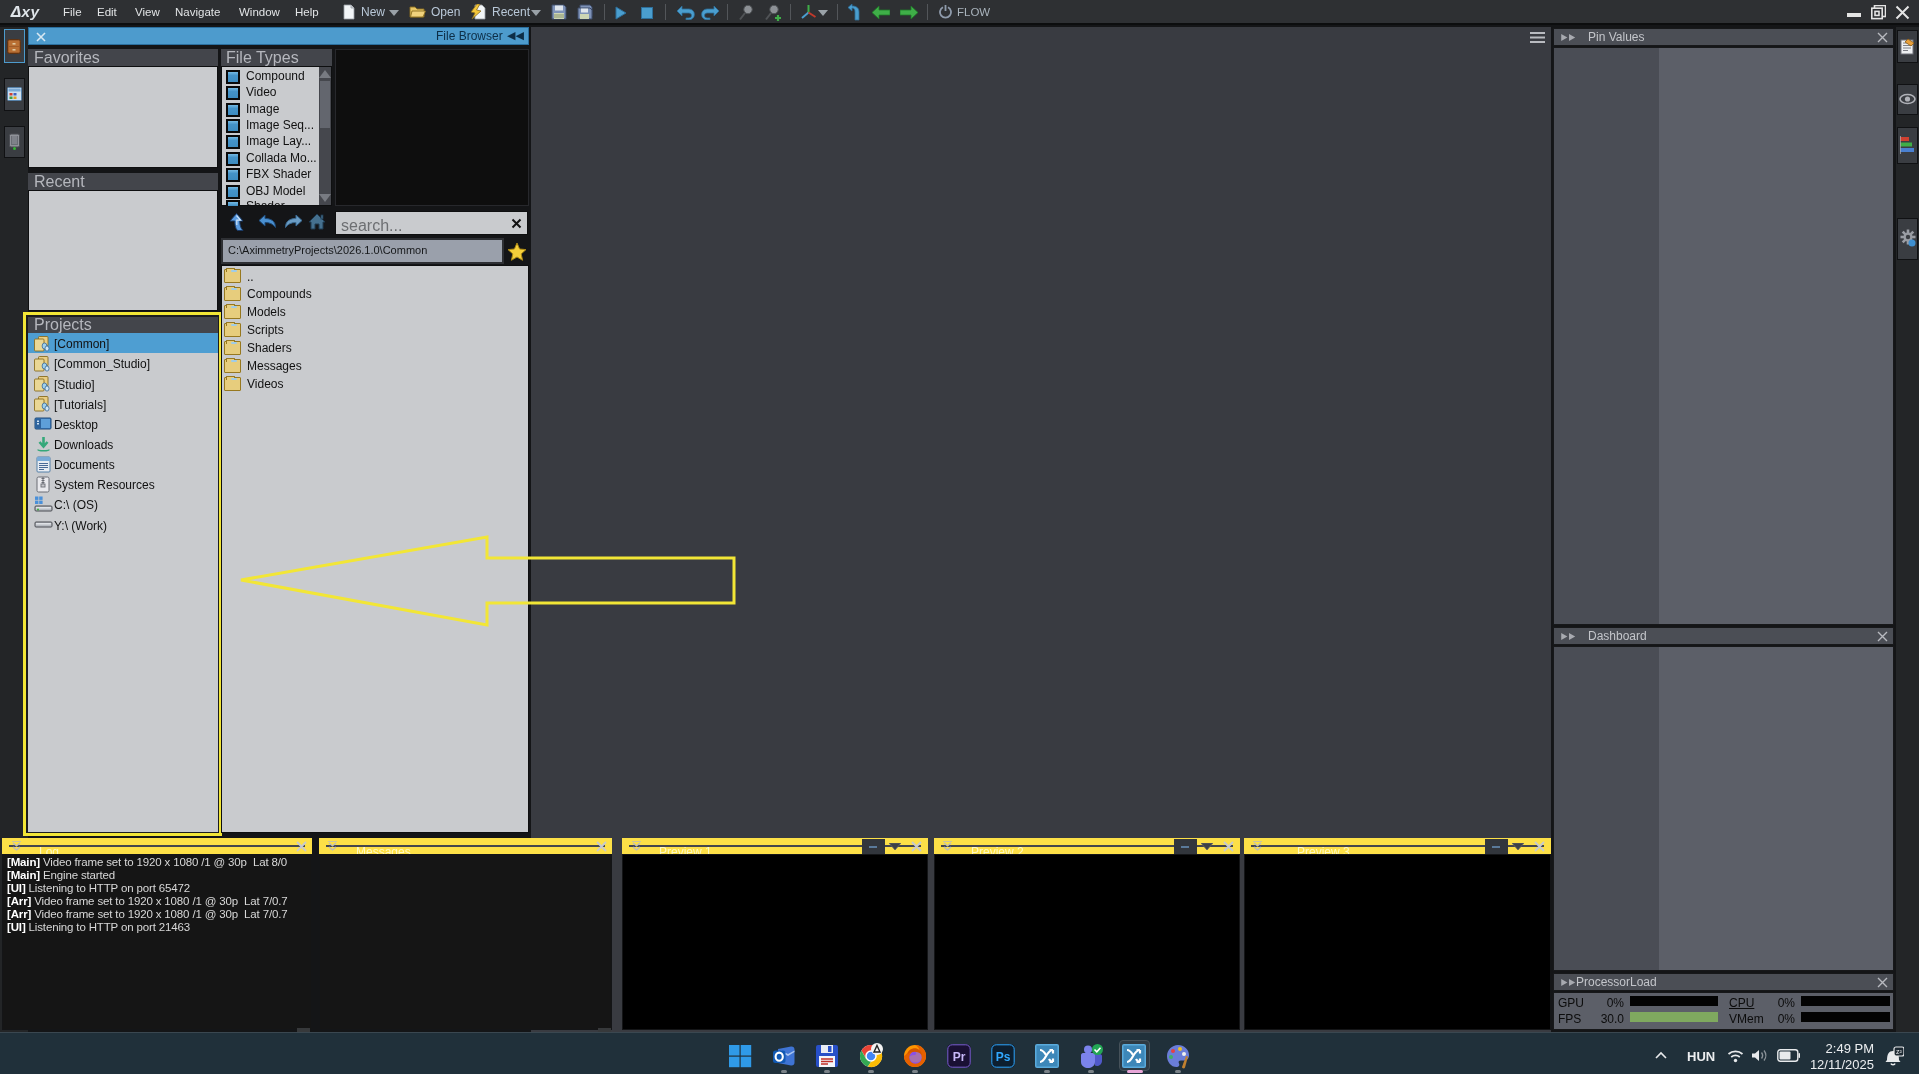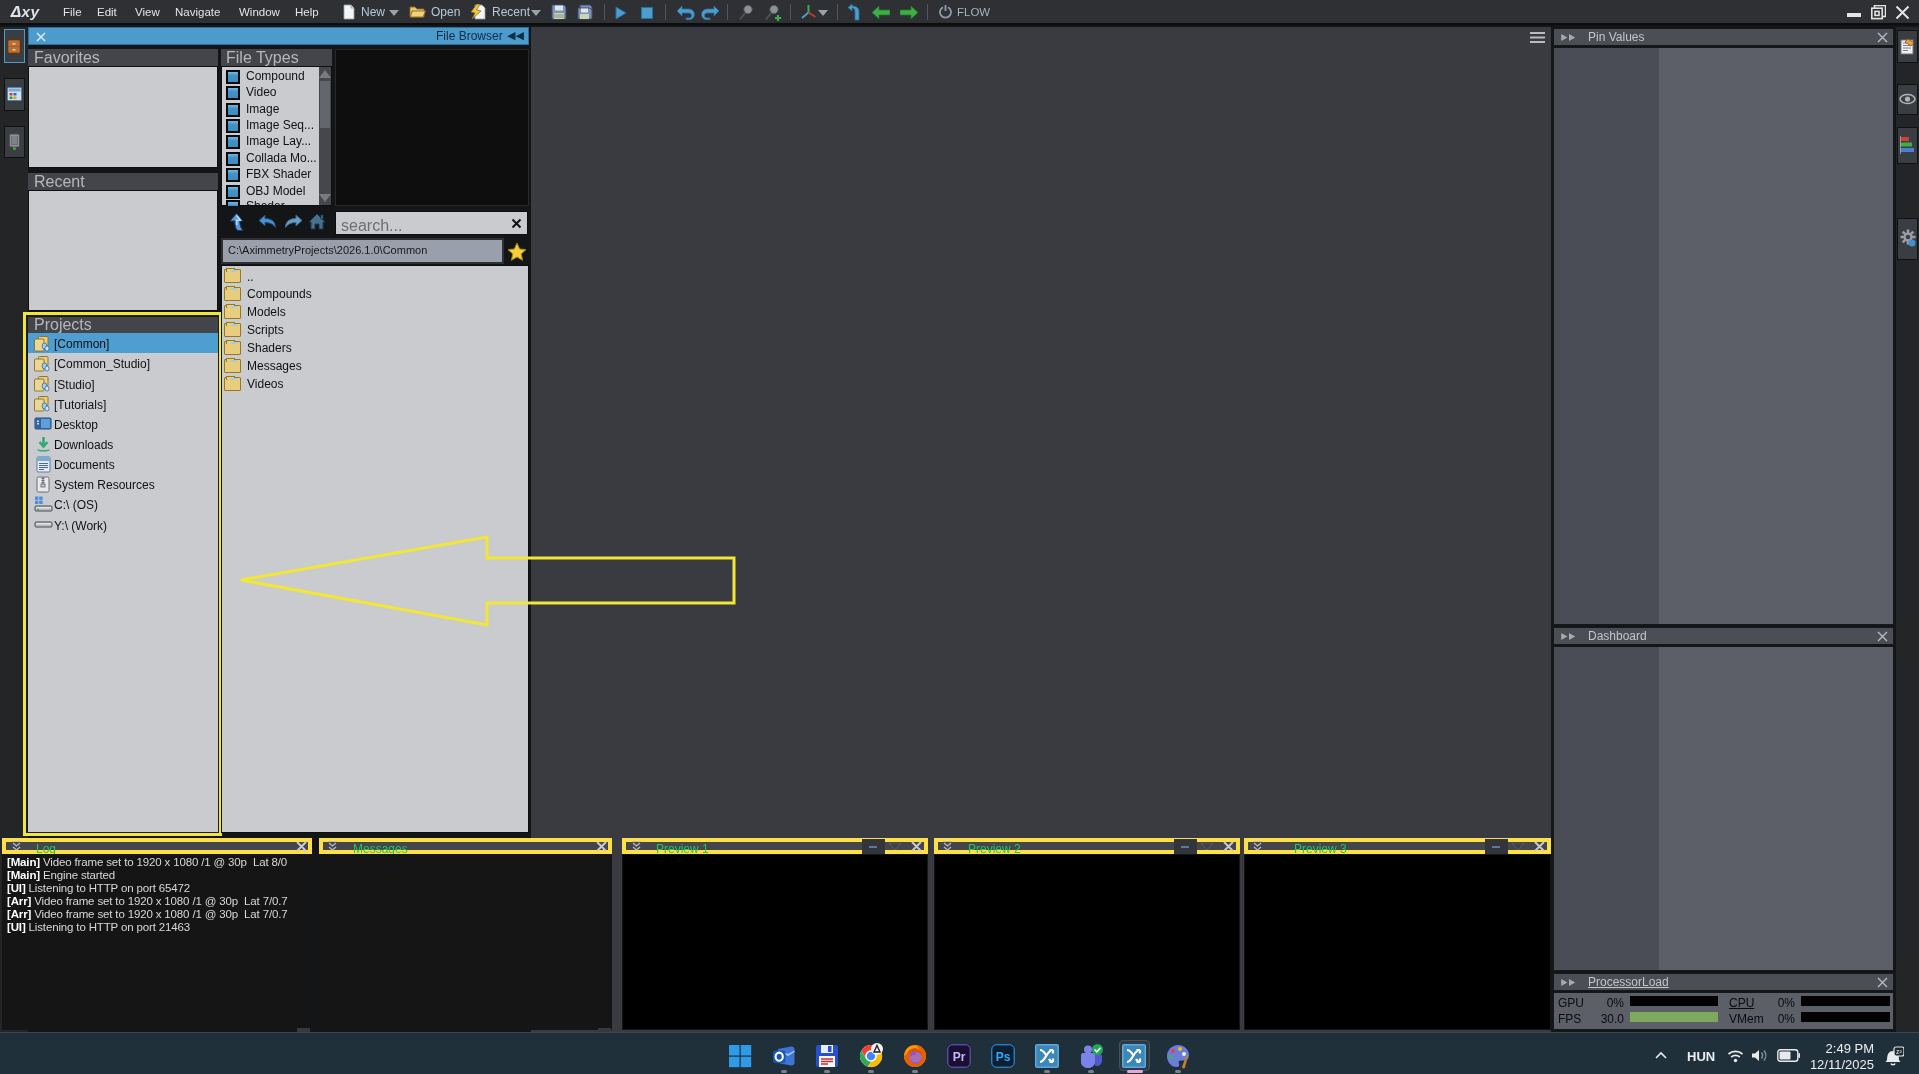--- a/index.html
+++ b/index.html
@@ -28,21 +28,21 @@
 .fico { position:absolute; left:224px; width:17px; height:14px; background:#e7cd7d; border:1px solid #97781f; border-radius:1px; }
 .fico::before { content:""; position:absolute; left:1px; top:-2px; width:7px; height:3px; background:#e7cd7d; border:1px solid #97781f; border-bottom:none; border-radius:1px 1px 0 0; }
 .fico::after { content:""; position:absolute; left:6px; top:0px; width:6px; height:2px; background:#9fcce8; border-radius:1px; }
 
 
 .rpanelhdr { position:absolute; background:#4b4e55; border:1px solid #17181a; color:#c3c5ca; font-size:12px; }
 .rbody { position:absolute; background:#5c5f68; border:1px solid #17181a; }
 .rbodyL { position:absolute; background:#4a4d55; }
 
 
-.bhdr { position:absolute; background:#44464c; border:4px solid #fde047; color:#22c55e; font-size:12px; height:16px; line-height:15px; }
+.bhdr { position:absolute; background:#44464c; border:7px solid #fde047; color:#fef9c3; font-size:12px; height:16px; line-height:15px; }
 .bbody { position:absolute; background:#151515; border:1px solid #141517; }
 .logline { position:absolute; left:4px; font-size:11.5px; color:#d8d8d8; white-space:pre; letter-spacing:-0.15px; }
 .logline b { color:#fff; }
 
 
 #taskbar { left:0; top:1032px; width:1919px; height:42px; background:#20303a; border-top:1px solid #3a4750; }
 .tico { position:absolute; top:1043px; width:26px; height:26px; }
 .tdot { position:absolute; top:1070px; height:3px; border-radius:2px; background:#7a8288; }
 
 svg { display:block; position:absolute; }
@@ -391,21 +391,21 @@
   </svg>
 
 <div class="rpanelhdr" style="left:1553px;top:28px;width:341px;height:18px;line-height:17px;"><span style="margin-left:34px;">Pin Values</span></div>
 <div class="rbody" style="left:1553px;top:47px;width:341px;height:578px;"></div>
 <div class="rbodyL" style="left:1554px;top:48px;width:105px;height:576px;"></div>
 
 <div class="rpanelhdr" style="left:1553px;top:627px;width:341px;height:18px;line-height:17px;"><span style="margin-left:34px;">Dashboard</span></div>
 <div class="rbody" style="left:1553px;top:646px;width:341px;height:325px;"></div>
 <div class="rbodyL" style="left:1554px;top:647px;width:105px;height:323px;"></div>
 
-<div class="rpanelhdr" style="left:1553px;top:973px;width:341px;height:18px;line-height:17px;"><span style="margin-left:34px;text-decoration:underline;">ProcessorLoad</span></div>
+<div class="rpanelhdr" style="left:1553px;top:973px;width:341px;height:18px;line-height:17px;"><span style="margin-left:22px;">ProcessorLoad</span></div>
 <div class="rbody" style="left:1553px;top:992px;width:341px;height:38px;"></div>
 <div id="procrows" style="position:absolute;font-size:12px;color:#0c0c0c;">
   <div class="abs" style="left:1558px;top:996px;">GPU</div>
   <div class="abs" style="left:1600px;top:996px;width:24px;text-align:right;">0%</div>
   <div class="abs" style="left:1630px;top:996px;width:88px;height:10px;background:#030303;"></div>
   <div class="abs" style="left:1729px;top:996px;text-decoration:underline;">CPU</div>
   <div class="abs" style="left:1771px;top:996px;width:24px;text-align:right;">0%</div>
   <div class="abs" style="left:1801px;top:996px;width:89px;height:10px;background:#030303;"></div>
   <div class="abs" style="left:1558px;top:1012px;">FPS</div>
   <div class="abs" style="left:1596px;top:1012px;width:28px;text-align:right;">30.0</div>

